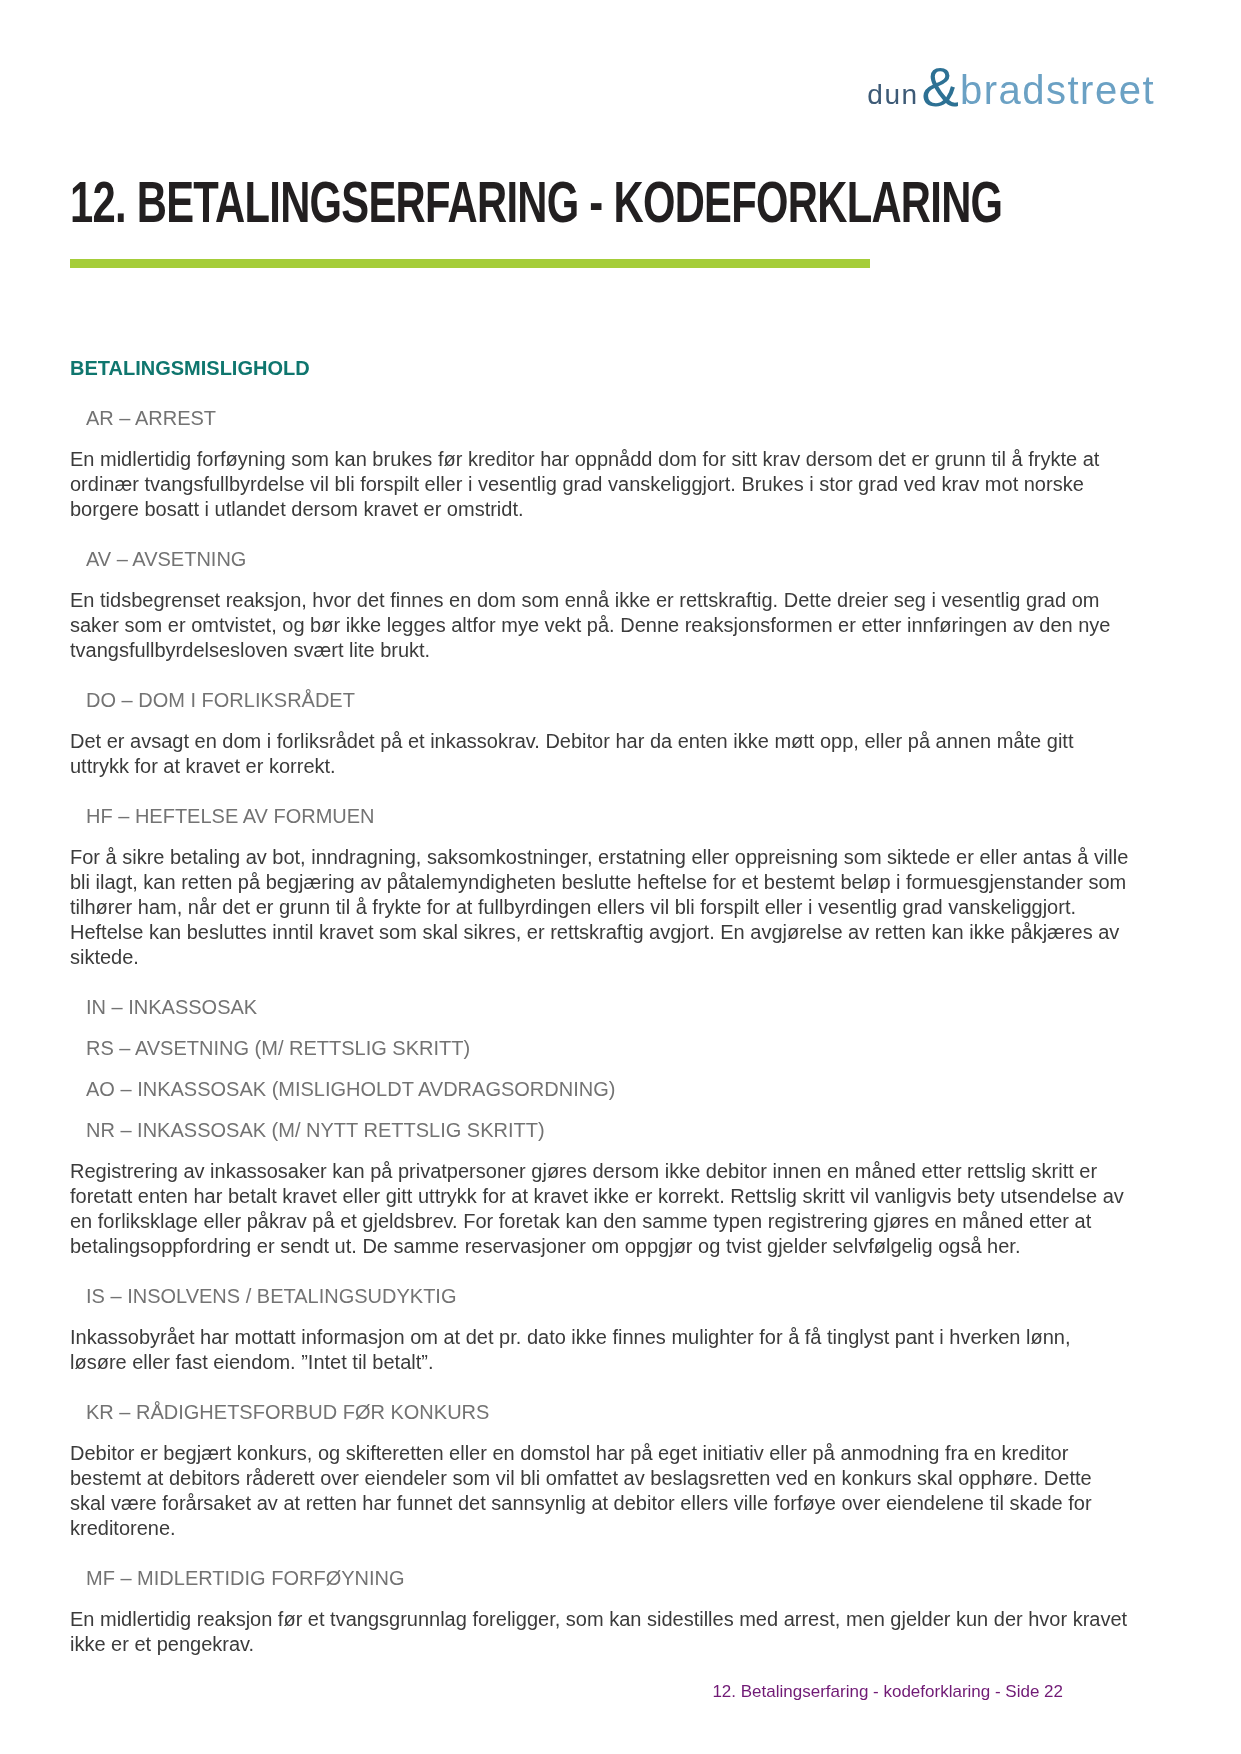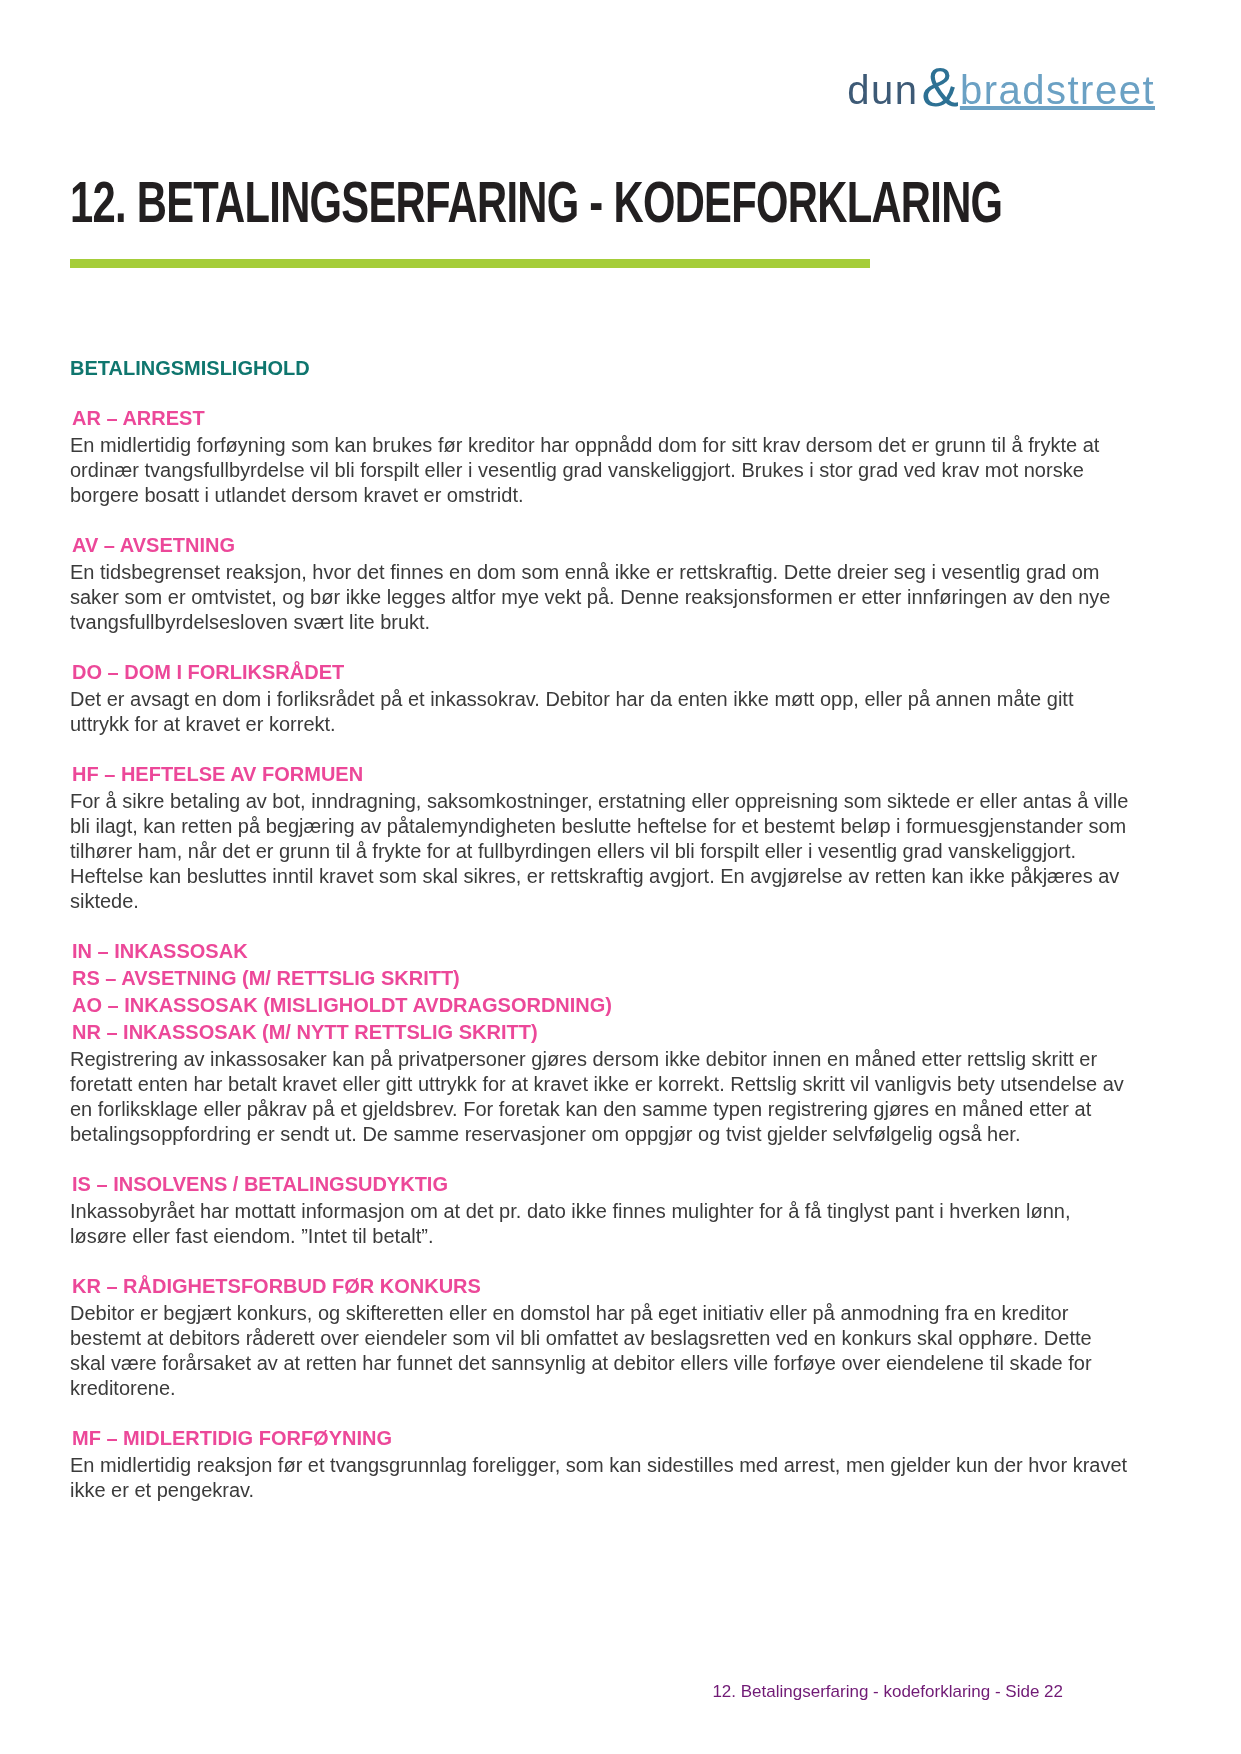--- a/index.html
+++ b/index.html
@@ -20,40 +20,39 @@
   
   .logo {
     position: absolute;
     top: 68px;
     right: 86px;
     display: flex;
     align-items: baseline;
     white-space: nowrap;
   }
   .logo-dun {
-    font-size: 40px;
+    font-size: 28px;
     font-weight: 400;
     letter-spacing: 1.5px;
     color: #3d5a76;
   }
   .logo-amp {
     font-size: 56px;
     font-weight: 400;
     line-height: 0;
     color: #2d7194;
     margin: 0 1px 0 3px;
     position: relative;
     top: 2px;
   }
   .logo-brad {
     font-size: 40px;
     font-weight: 400;
     letter-spacing: 1.5px;
     color: #6ba1c4;
-    text-decoration: underline;
   }
 
   
   .page-title {
     position: absolute;
     left: 70px;
     top: 168px;
     margin: 0;
     font-size: 58px;
     font-weight: bold;
@@ -85,25 +84,25 @@
     margin: 0 0 25px 0;
     font-size: 20px;
     line-height: 25px;
     font-weight: bold;
     color: #0f766e;
   }
   .code-section {
     margin: 0 0 25px 0;
   }
   .code-heading {
-    margin: 2px;
+    margin: 16px;
     font-size: 20px;
     line-height: 25px;
-    font-weight: bold;
-    color: #ec4899;
+    font-weight: normal;
+    color: #737373;
   }
   .section-body {
     margin: 0;
     color: #3b3b3b;
   }
 
   
   .footer {
     position: absolute;
     top: 1682px;

